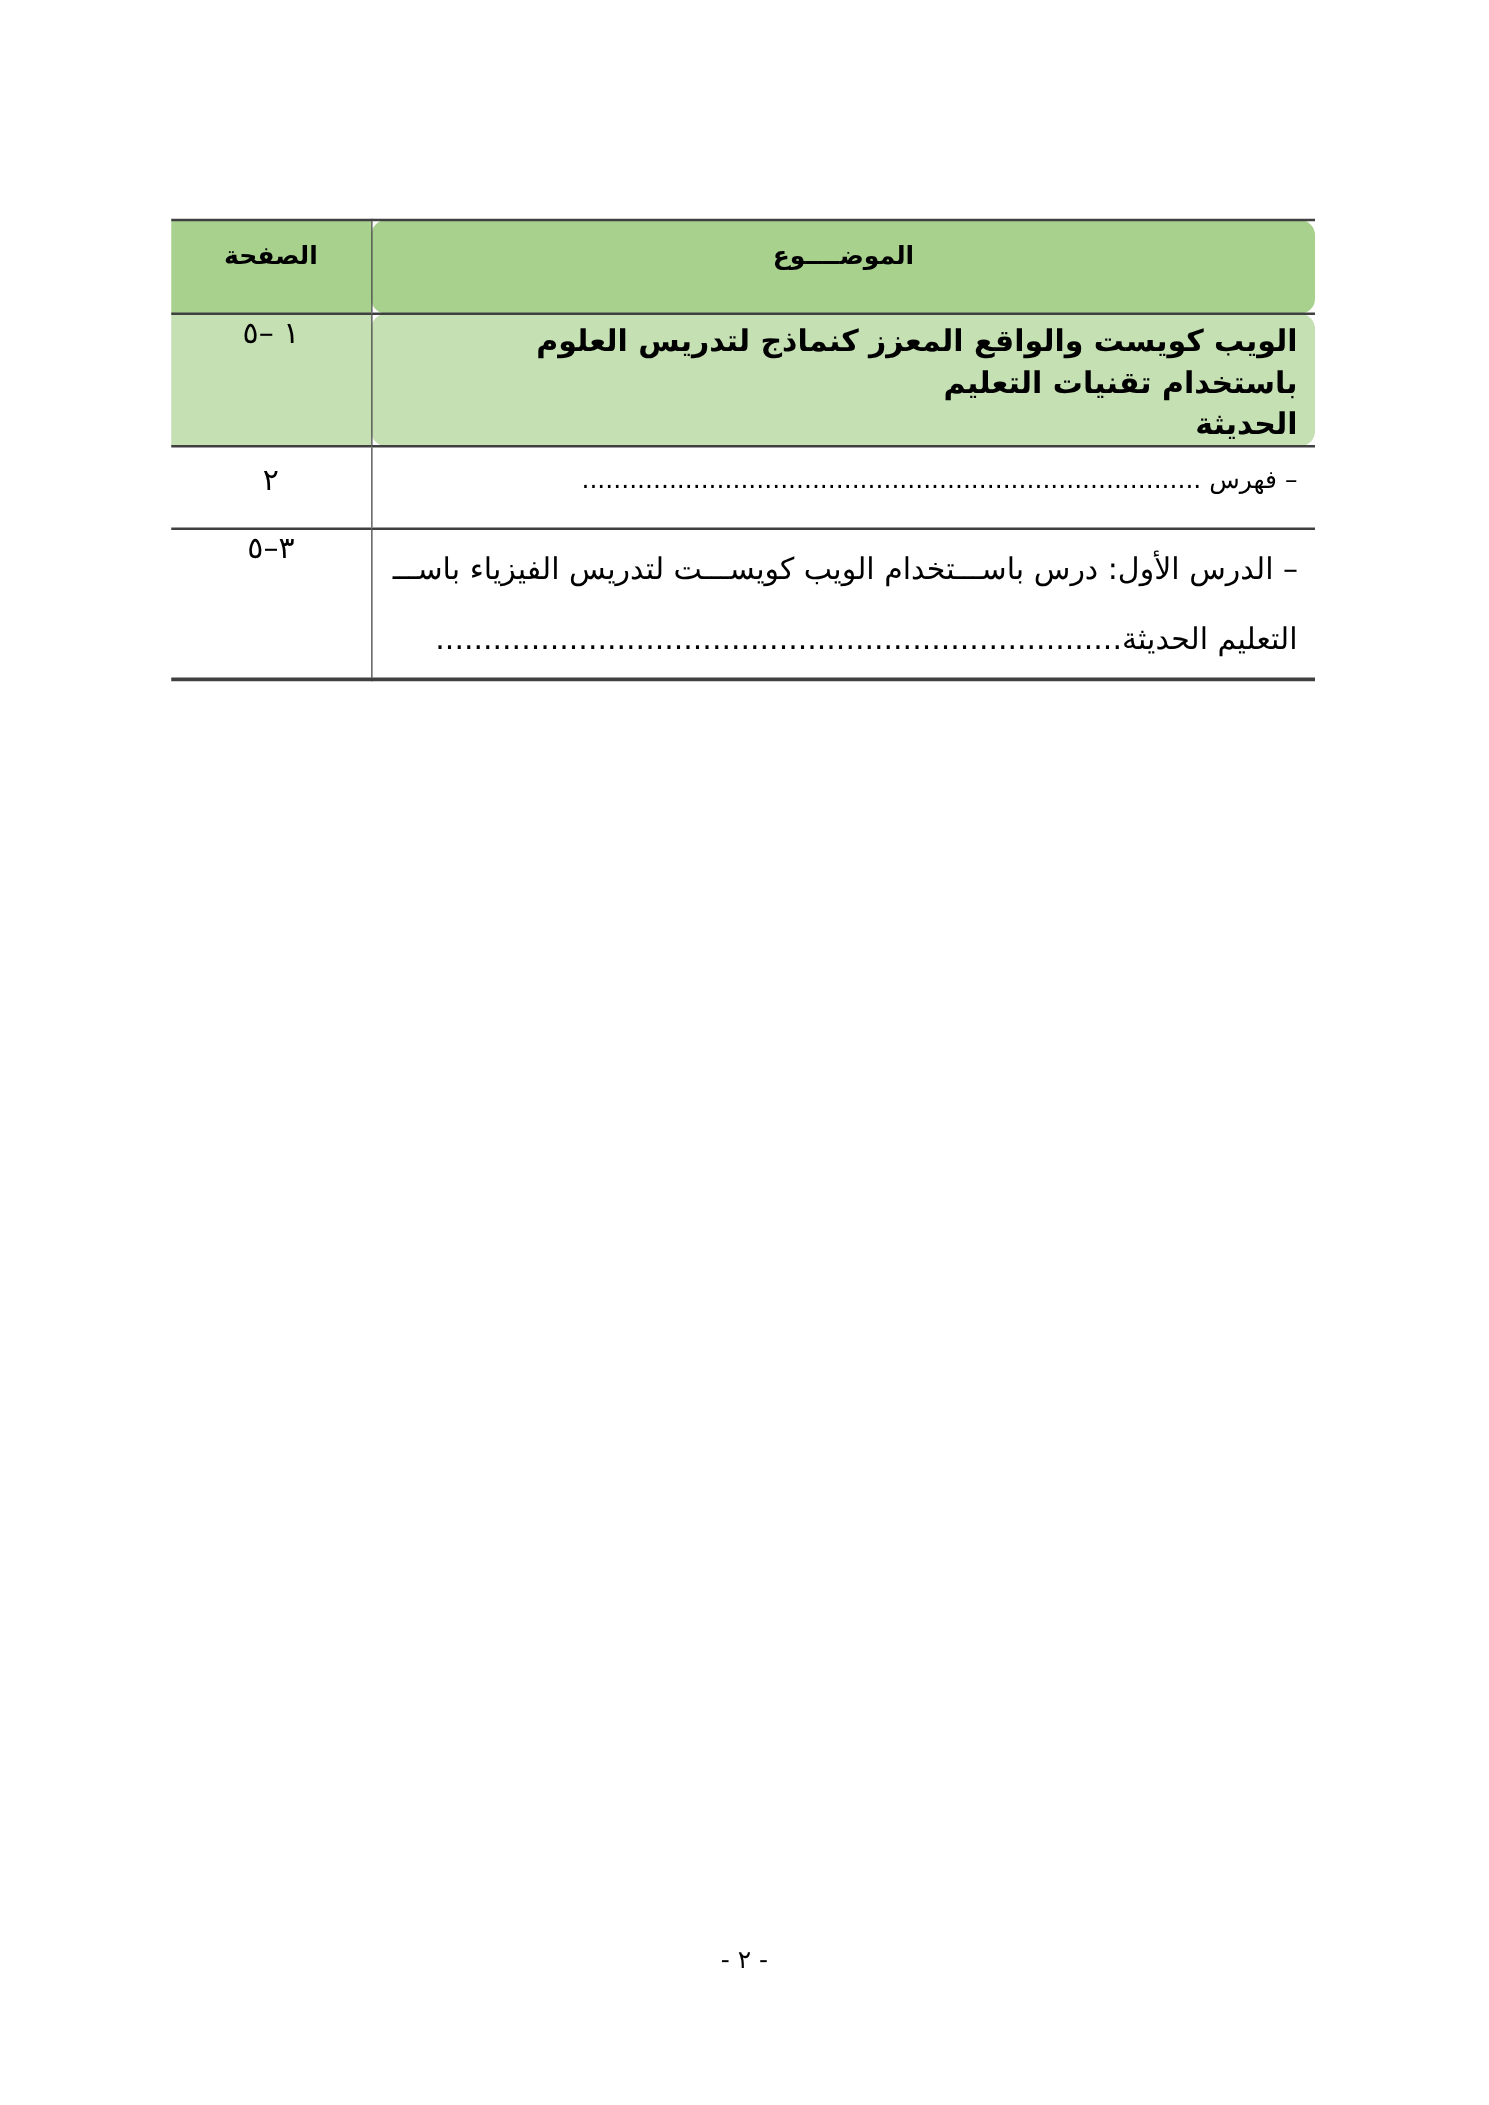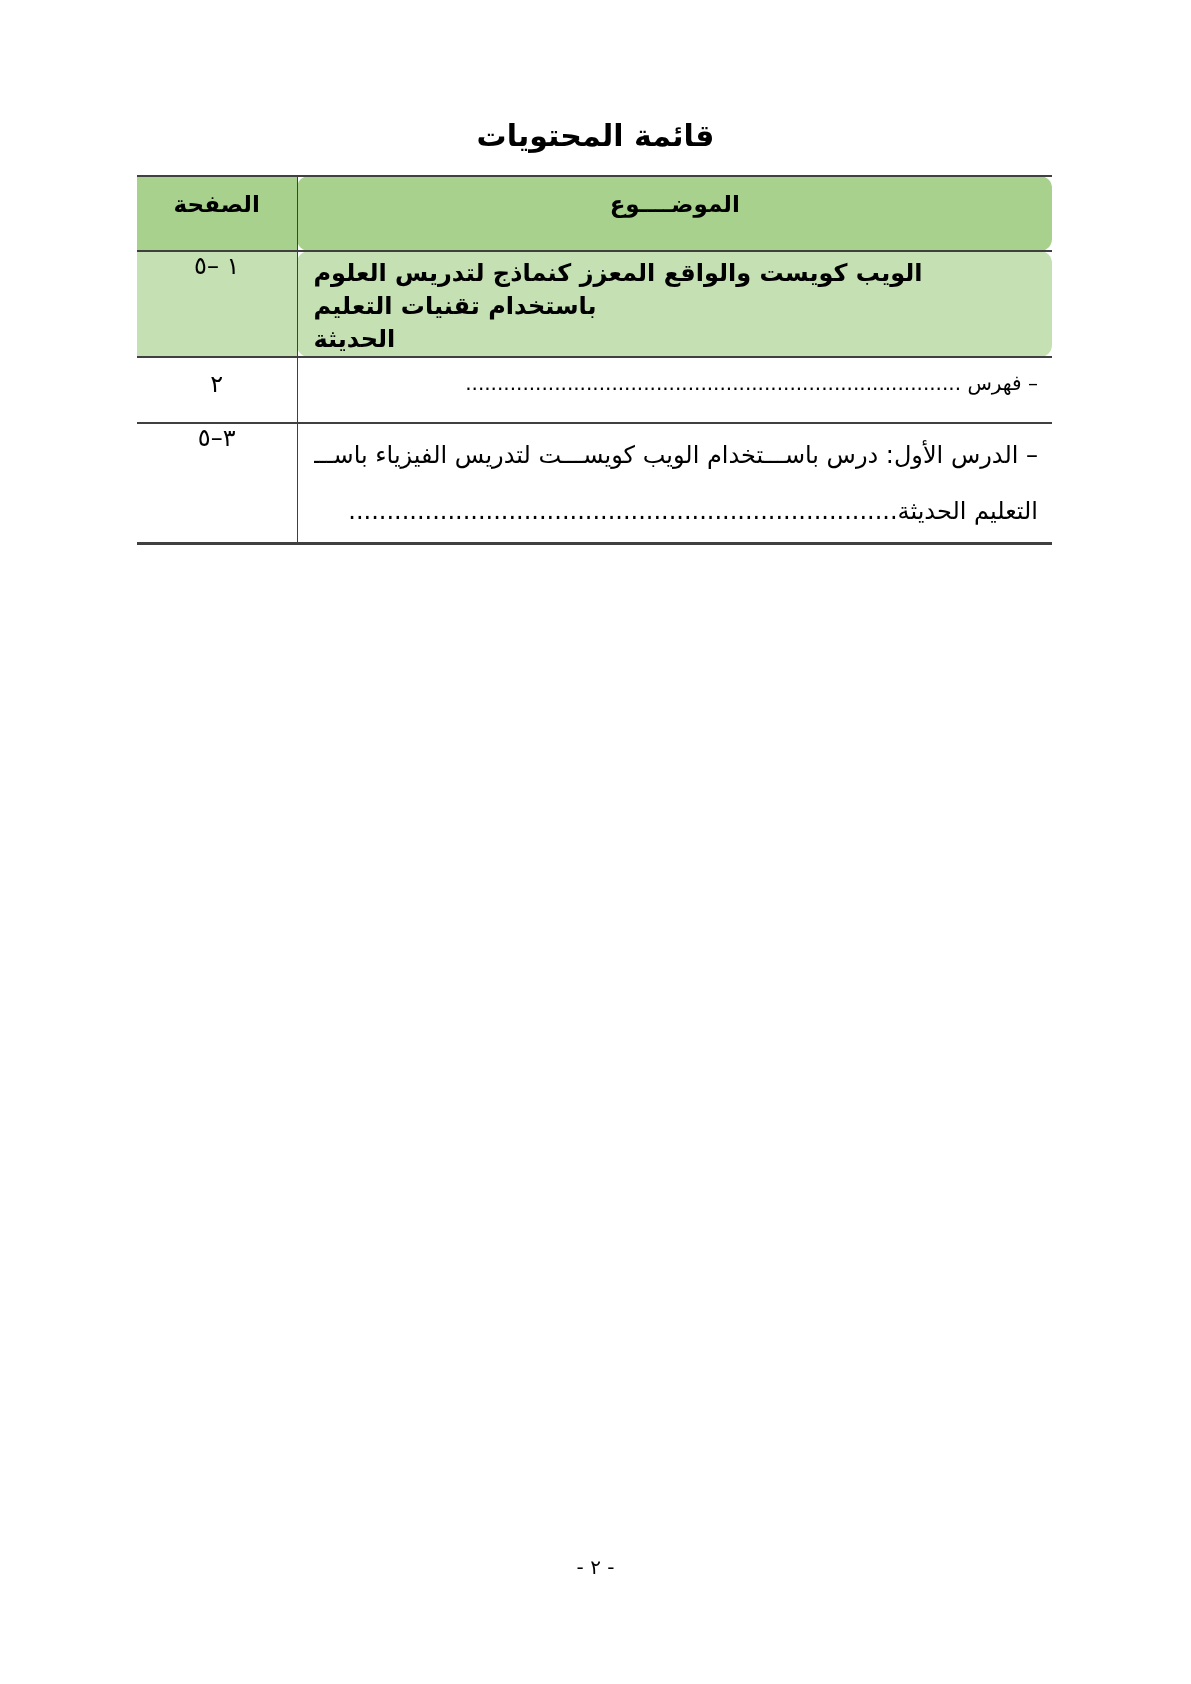--- a/index.html
+++ b/index.html
@@ -42,36 +42,36 @@
   }
   .col-subject { width: 755px; }
   .col-page    { width: 160px; }
   .toc th, .toc td { vertical-align: top; }
   .c-subject { border-left: 1.5px solid var(--border); border-radius: 12px; }
   .c-page { text-align: center; font-size: 24px; }
 
   .toc thead th {
     background: var(--header-bg);
     height: 75px;
-    font-size: 23px;
+    font-size: 20px;
     font-weight: bold;
     text-align: center;
     padding-top: 7px;
     line-height: 40px;
     border-bottom: 2px solid var(--border);
   }
 
   tr.row-feature td {
     background: var(--row-highlight-bg);
     height: 92px;
     border-bottom: 2px solid var(--border);
   }
   tr.row-feature .c-subject {
     font-weight: bold;
-    text-align: left;
+    text-align: right;
     font-size: 24px;
     line-height: 33px;
     padding: 5px 14px 0 16px;
   }
   tr.row-feature .c-page { }
 
   tr.row-index td {
     height: 66px;
     border-bottom: 2px solid var(--border);
   }
@@ -108,21 +108,20 @@
     right: 0;
     text-align: center;
     font-size: 20px;
   }
 </style>
 </head>
 <body>
 
 <div class="page">
 
-  <div class="doc-title">قائمة المحتويات</div>
 
   <table class="toc">
     <colgroup>
       <col class="col-subject">
       <col class="col-page">
     </colgroup>
     <thead>
       <tr>
         <th class="c-subject">الموضــــوع</th>
         <th class="c-page">الصفحة</th>

